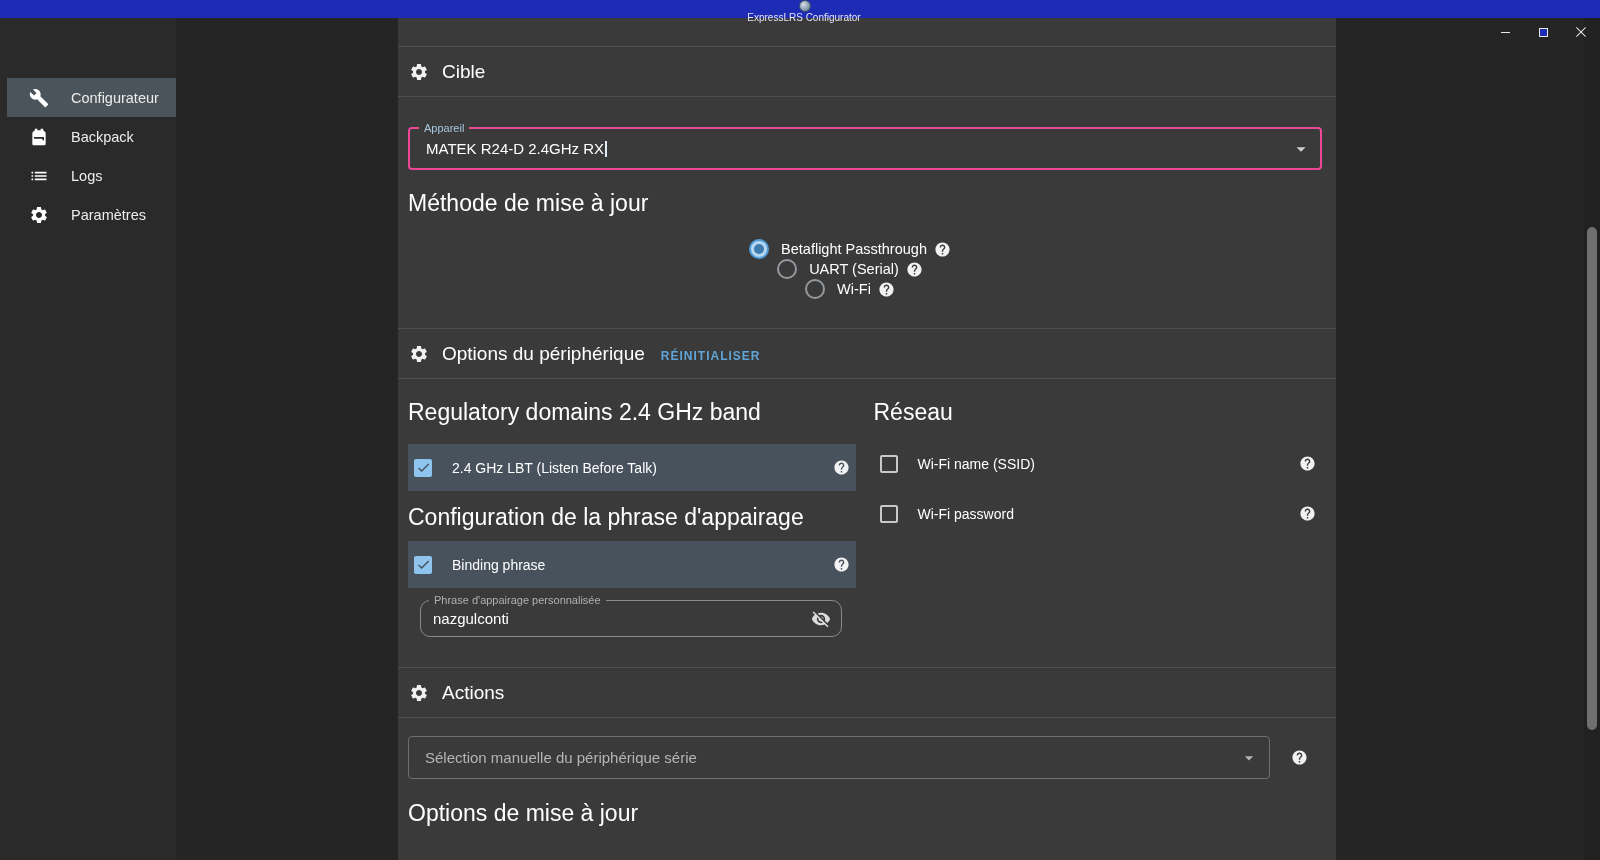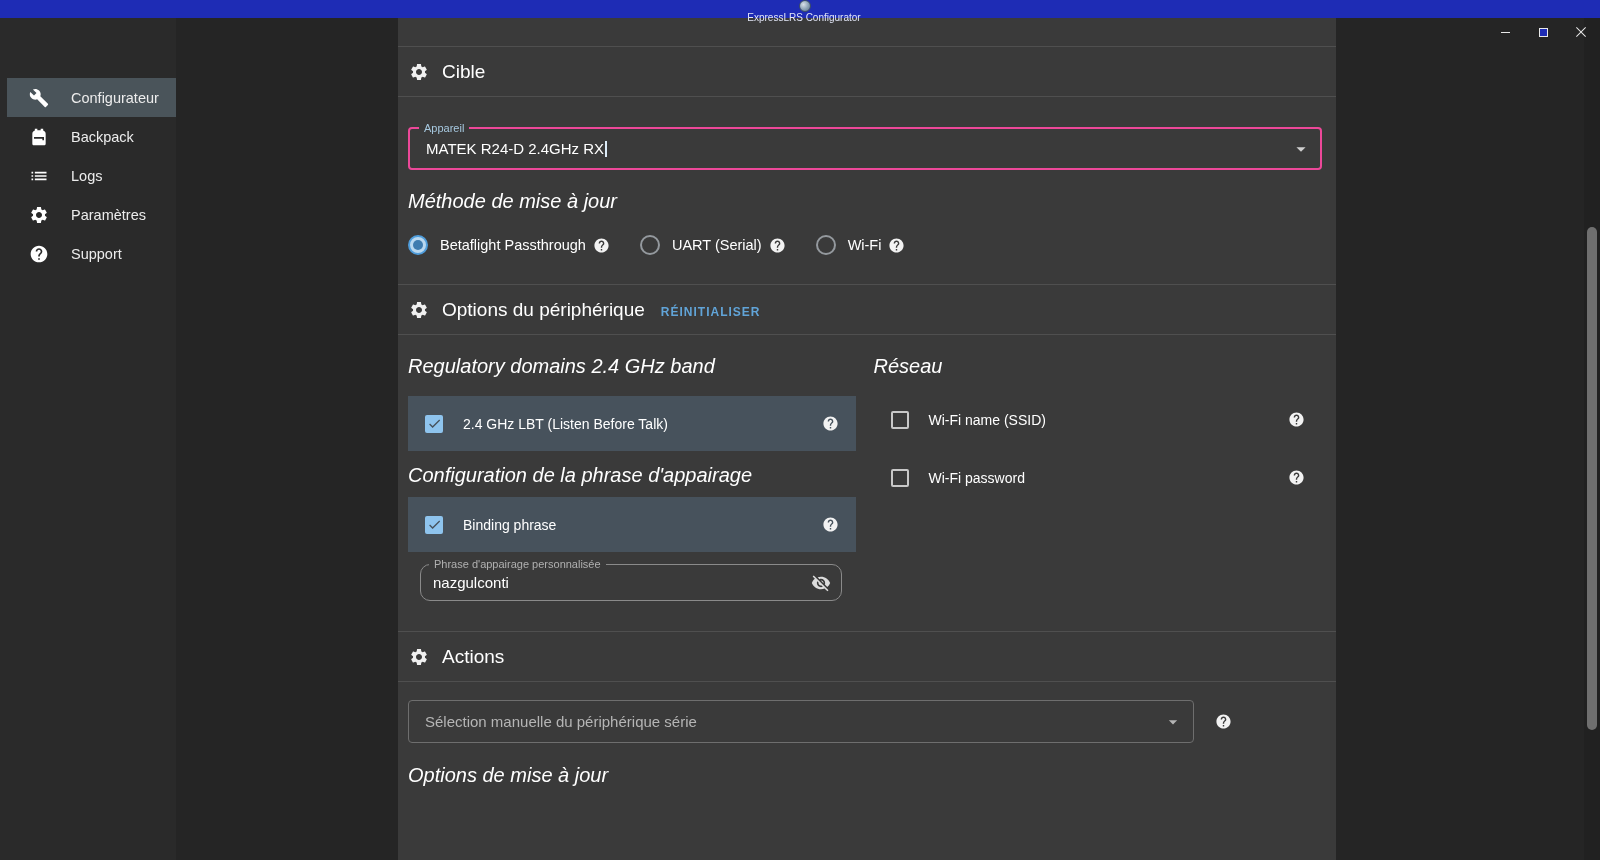--- a/index.html
+++ b/index.html
@@ -30,67 +30,67 @@
   .main { position:absolute; top:18px; left:176px; width:1408px; height:842px; background:#252525; overflow:hidden; }
   .card { position:absolute; left:222px; top:0; width:938px; height:1100px; background:#3a3a3a; }
   .divider { height:1px; background:#4f4f4f; }
   .spacer-top { height:28px; }
 
   .section-header { height:49px; display:flex; align-items:center; padding-left:11px; }
   .section-header svg.gear { width:20px; height:20px; fill:#f0f0f0; flex:0 0 auto; }
   .section-title { color:#ffffff; font-size:19px; font-weight:400; margin-left:13px; }
   .reset-btn { color:#61a4d8; font-size:12px; font-weight:700; letter-spacing:1px; margin-left:16px; margin-top:4px; background:none; border:none; cursor:pointer; font-family:inherit; }
 
-  .sub-heading { color:#ffffff; font-size:20px; font-weight:500;font-style:italic; }
+  .sub-heading { color:#ffffff; font-size:23px; font-weight:500; }
 
   
   .content-target { padding:30px 14px 29px 10px; }
   .ofield { position:relative; height:43px; border:1px solid #7a7a7a; border-radius:4px; display:flex; align-items:center; background:#3a3a3a; }
   .ofield .flabel { position:absolute; top:-8px; left:10px; font-size:11px; color:#aeaeae; background:#3a3a3a; padding:0 5px; line-height:14px; }
   .ofield .fvalue { color:#ffffff; font-size:15px; margin-left:16px; white-space:nowrap; }
   .ofield svg.dd { position:absolute; right:8px; width:22px; height:22px; fill:#cfcfcf; }
   .ofield.focused { border:2px solid #ec4899; }
   .ofield.focused .flabel { color:#a7c9e0; left:9px; }
   .caret { display:inline-block; width:1.5px; height:16px; background:#dcebf7; margin-left:1px; vertical-align:-3px; }
   .mb16 { margin-bottom:16px; }
 
   .method-heading { margin-top:20px; }
-  .radio-row { display:flex; align-items:center; margin-top:22px; }
+  .radio-row { display:flex; align-items:center; margin-top:22px;flex-direction:column; }
   .radio-opt { display:flex; align-items:center; margin-right:30px; }
   .radio-circle { width:20px; height:20px; border:2px solid #94999e; border-radius:50%; flex:0 0 auto; }
   .radio-circle.checked { border-color:#4f9ddb; background:#b9d8f0; position:relative; }
   .radio-circle.checked::after { content:""; position:absolute; inset:3px; border-radius:50%; background:#3e7cb0; }
   .radio-label { color:#ffffff; font-size:14.5px; margin:0 7px 0 12px; white-space:nowrap; }
   svg.help { width:17px; height:17px; fill:#f2f2f2; flex:0 0 auto; }
 
   
   .content-options { display:flex; padding:20px 14px 30px 10px; }
   .col-left { width:449px; margin-right:18px; }
   .col-right { width:450px; }
-  .opt-row { height:55px; display:flex; align-items:center; padding:0 17px; margin-top:2px; }
+  .opt-row { height:47px; display:flex; align-items:center; padding:0 6px; margin-top:2px; }
   .opt-row.first { margin-top:18px; }
   .opt-row.hl { background:#47525c; }
   .checkbox { width:18px; height:18px; flex:0 0 auto; border-radius:2px; }
   .checkbox.unchecked { border:2px solid #c8c8c8; background:transparent; }
   .checkbox.checked { background:#8ec4ee; display:flex; align-items:center; justify-content:center; }
   .checkbox.checked svg { width:15px; height:15px; fill:#47525c; }
   .opt-label { color:#ffffff; font-size:14px; margin-left:20px; white-space:nowrap; }
   .opt-row svg.help { margin-left:auto; }
   .phrase-heading { margin-top:13px; }
   .bind-heading-gap { margin-top:10px; }
 
   .phrase-field { position:relative; margin:12px 0 0 12px; width:422px; height:37px; border:1px solid #8a8a8a; border-radius:10px; display:flex; align-items:center; background:#3a3a3a; }
   .phrase-field .flabel { position:absolute; top:-8px; left:8px; font-size:11px; color:#b0b0b0; background:#3a3a3a; padding:0 5px; line-height:14px; }
   .phrase-field .fvalue { color:#ffffff; font-size:15px; margin-left:12px; }
   .phrase-field svg.eye { position:absolute; right:10px; width:20px; height:20px; fill:#dcdcdc; }
 
   
   .content-actions { padding:18px 14px 24px 10px; }
   .actions-row { display:flex; align-items:center; }
-  .select-field { position:relative; width:786px; height:43px; border:1px solid #6e6e6e; border-radius:4px; display:flex; align-items:center; background:#3a3a3a; }
+  .select-field { position:relative; width:862px; height:43px; border:1px solid #6e6e6e; border-radius:4px; display:flex; align-items:center; background:#3a3a3a; }
   .select-field .fvalue { color:#b5b5b5; font-size:15px; margin-left:16px; }
   .select-field svg.dd { position:absolute; right:10px; width:20px; height:20px; fill:#b5b5b5; }
   .actions-row svg.help { margin-left:21px; }
   .flash-heading { margin-top:21px; }
 
   
   .scrollbar { position:absolute; top:18px; right:0; width:16px; height:842px; background:#212121; }
   .scroll-thumb { position:absolute; left:3px; top:209px; width:10px; height:503px; background:#6f6f6f; border-radius:5px; }
 </style>
 </head>
@@ -164,26 +164,20 @@
       <svg>
           <use href="#i-list"></use>
         </svg>
       <span class="side-label">Logs</span>
     </div>
     <div class="side-item">
       <svg>
           <use href="#i-gear"></use>
         </svg>
       <span class="side-label">Paramètres</span>
-    </div>
-    <div class="side-item">
-      <svg>
-          <use href="#i-help"></use>
-        </svg>
-      <span class="side-label">Support</span>
     </div>
   </div>
 </nav>
 
 <main class="main">
   <div class="card">
     <div class="spacer-top"></div>
     <div class="divider"></div>
 
     <div class="section-header">

